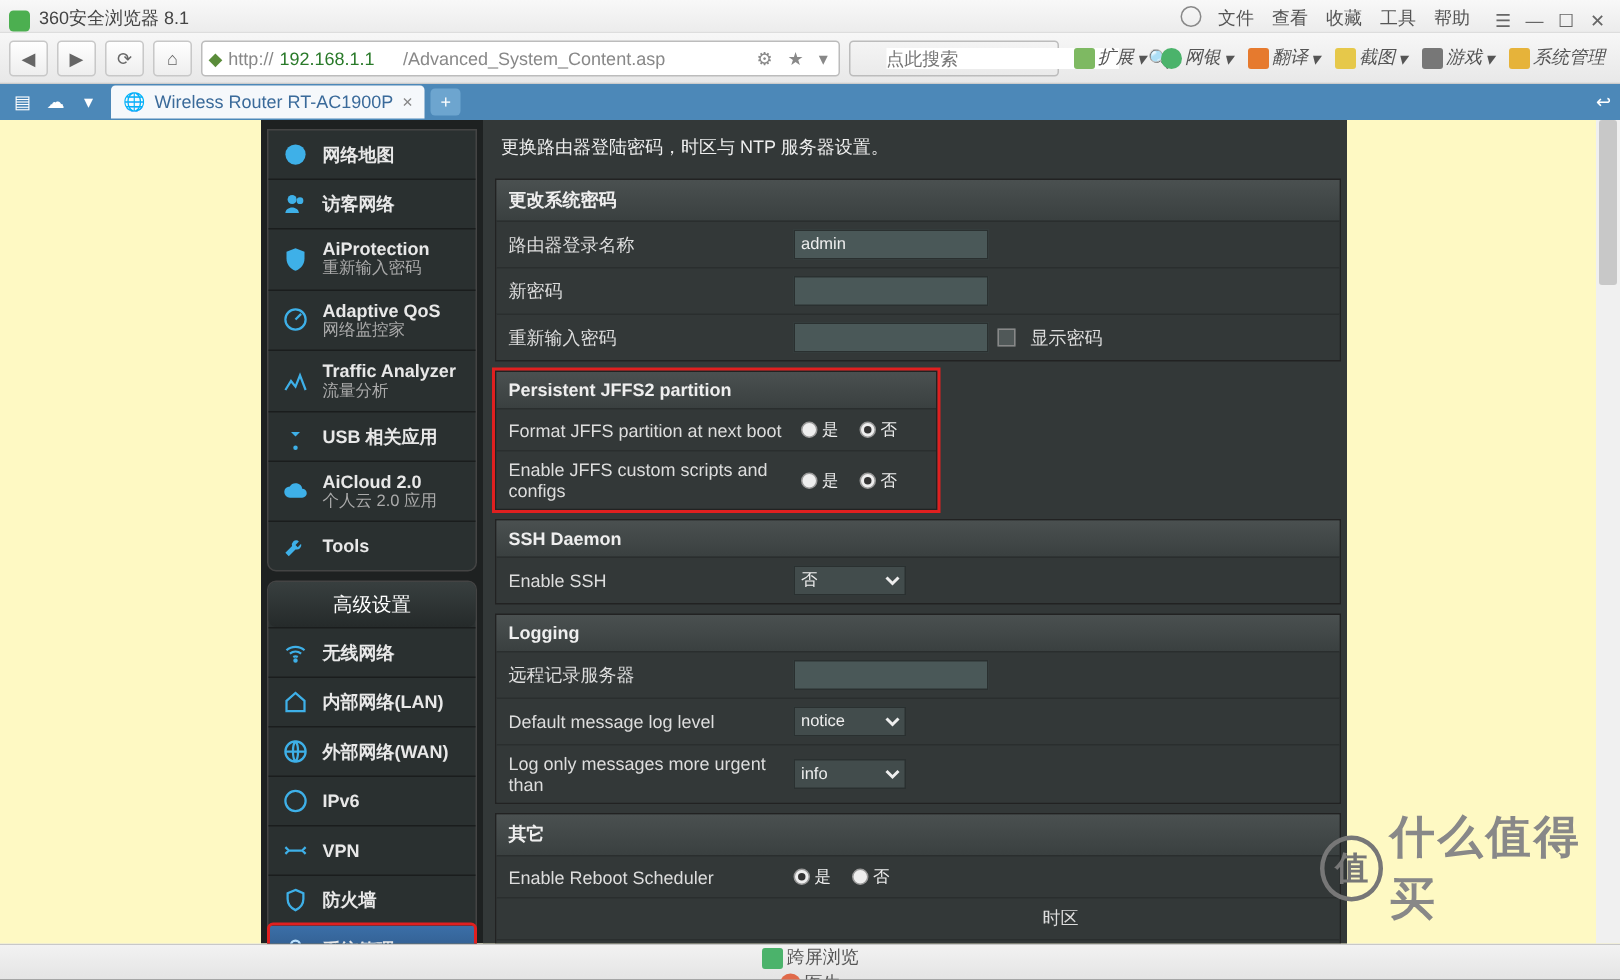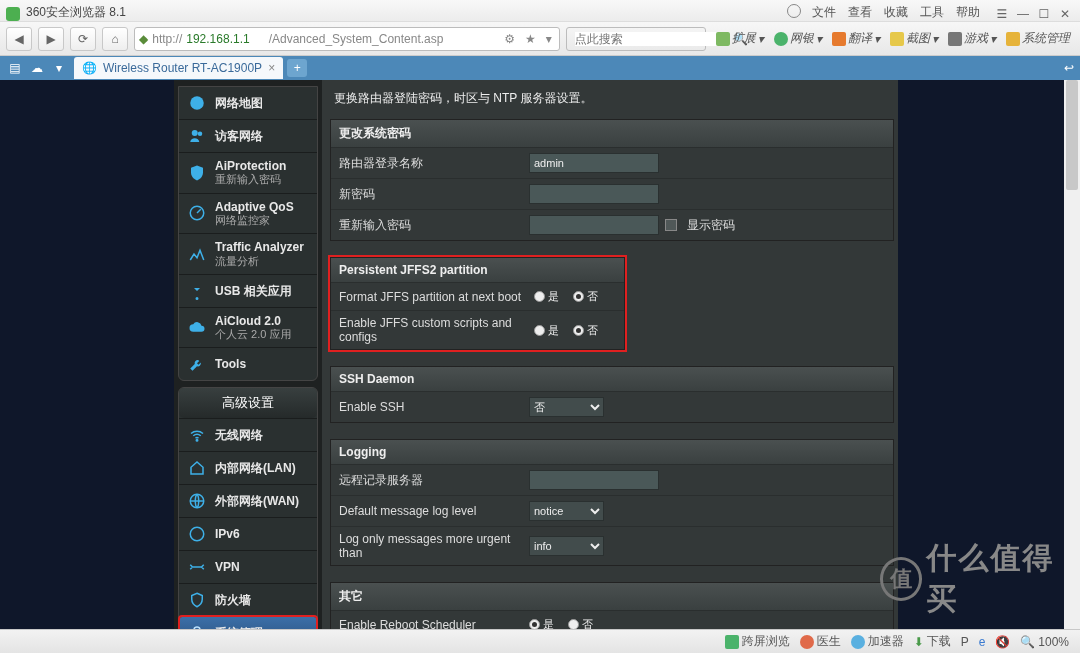--- a/index.html
+++ b/index.html
@@ -14,70 +14,70 @@
 .title-bar .winbtn { display:flex; gap:3px; margin-left:8px; }
 .title-bar .winbtn span { width:18px; height:14px; display:flex; align-items:center; justify-content:center; color:#666; }
 
 .nav-bar { height:34px; background:linear-gradient(#f7f7f7,#e8e8e8); display:flex; align-items:center; padding:0 6px; gap:6px; border-bottom:1px solid #ccc; }
 .nav-bar .nbtn { width:26px; height:24px; border:1px solid #c8c8c8; border-radius:3px; background:linear-gradient(#fff,#eee); display:flex; align-items:center; justify-content:center; color:#666; }
 .url-box { flex:1; height:24px; border:1px solid #bcbcbc; border-radius:3px; background:#fff; display:flex; align-items:center; padding:0 4px; gap:4px; }
 .url-box .shield { color:#5a8c3a; }
 .url-box .ip { color:#2a7a2a; }
 .url-box .path { color:#888;margin-left:15px; }
 .url-box .ricon { color:#888; padding:0 3px; }
-.search-box { width:140px; height:24px; border:1px solid #bcbcbc; border-radius:3px; display:flex; align-items:center; padding:0 4px; gap:4px; }
+.search-box { width:140px; height:24px; border:1px solid #bcbcbc; border-radius:3px; display:flex; align-items:center; padding:0 4px; gap:20px; }
 .search-box .sico { width:14px; height:14px; background:#e64545; border-radius:2px; }
 .search-box input { border:none; outline:none; flex:1; color:#aaa; font-size:12px; }
 .toolbar { display:flex; gap:2px; align-items:center; }
 .toolbar .tb { display:flex; align-items:center; gap:2px; padding:0 4px; color:#555;font-style:italic; }
 .toolbar .ti { width:14px; height:14px; border-radius:2px; }
 
 .tab-strip { height:24px; background:#4c88b8; display:flex; align-items:center; padding-left:4px; }
 .tab-strip .strip-btn { width:22px; height:20px; display:flex; align-items:center; justify-content:center; color:#fff; }
 .tab-strip .tab { height:22px; background:#f5f8fb; border-radius:3px 3px 0 0; display:flex; align-items:center; padding:0 8px; gap:6px; color:#3a6a9a; margin-left:4px; }
 .tab-strip .fav { color:#38a0d0; }
 .tab-strip .addtab { width:20px; height:18px; background:#6da5cf; border-radius:3px; margin-left:4px; display:flex; align-items:center; justify-content:center; color:#fff; }
 .tab-strip .spacer { flex:1; }
 
-.page { height:549px; background:#0f172a; position:relative; overflow:hidden; }
+.page { height:549px; background:#fef9c3; position:relative; overflow:hidden; }
 .page-scroll { position:absolute; right:0; top:0; width:16px; height:100%; background:#f0f0f0; }
 .page-scroll .thumb { position:absolute; left:2px; right:2px; top:0; height:110px; background:#c8c8c8; border-radius:2px; }
 
 .router { position:absolute; left:174px; top:0; width:724px; height:549px; background:#1e2121; display:flex; }
 .sidebar { width:148px; padding:2px 0; }
 .side-sec { background:#2a3030; border:1px solid #444; border-radius:6px; margin:4px 4px 6px; }
 .side-head { background:linear-gradient(#383f3f,#252a2a); color:#fff; text-align:center; padding:6px 0; border-radius:5px; font-size:13px; }
 .side-item { display:flex; align-items:center; gap:8px; padding:6px 8px; color:#e8e8e8; border-top:1px solid #1a1d1d; }
 .side-item.first { border-top:none; }
 .side-item .sicon { width:20px; height:20px; display:flex; align-items:center; justify-content:center; }
 .side-item .sicon svg { width:18px; height:18px; }
 .side-item .lbl { font-size:12px; line-height:1.2; }
 .side-item .lbl b { font-weight:bold; display:block; }
 .side-item .lbl span { font-size:11px; color:#aaa; display:block; }
 .side-item.active { background:linear-gradient(#3b6fa8,#2a4f7a); border-radius:3px; }
 .red-box { outline:2px solid #e02020; outline-offset:-1px; }
 
 .content { flex:1; background:#333838; padding:0 4px 4px 8px; overflow:hidden; }
 .desc { color:#eee; padding:10px 4px 12px; font-size:12px; }
-.sect { border:1px solid #222; margin-bottom:16px; }
+.sect { border:1px solid #222; margin-bottom:6px; }
 .sect-h { background:linear-gradient(#4a5050,#3a4040); color:#eee; padding:5px 8px; font-size:12px; font-weight:bold; }
 .row { display:flex; align-items:center; border-top:1px solid #2a2e2e; background:#333838; padding:5px 8px; min-height:28px;justify-content:flex-end; }
 .row .rlbl { width:190px; color:#ddd; font-size:12px; }
 .row .rval { flex:1; display:flex; align-items:center; gap:6px; }
 .row input[type=text], .row input[type=password] { background:#4a5858; border:1px solid #2a3030; height:20px; width:130px; color:#eee; padding:0 4px; font-size:11px; }
 .row select { background:#424c4c; border:1px solid #2a3030; color:#eee; height:20px; width:75px; font-size:11px; }
 .row select.wide { width:255px; }
 .row .radio { display:flex; align-items:center; gap:3px; color:#eee; font-size:11px; margin-right:8px; }
 .row .radio .r { width:11px; height:11px; border-radius:50%; border:1px solid #999; background:#eee; display:flex; align-items:center; justify-content:center; }
 .row .radio .r.on::after { content:''; width:5px; height:5px; background:#333; border-radius:50%; }
 .row .chk { width:12px; height:12px; border:1px solid #888; background:#505858; margin-right:4px; }
 .sect.red-hl { outline:2px solid #e02020; outline-offset:0; }
 .sect.red-hl .rlbl { width:195px; }
 
-.status-bar { height:24px; background:linear-gradient(#f2f2f2,#e4e4e4); border-top:1px solid #c8c8c8; display:flex; align-items:center; padding:0 6px; color:#555; }
+.status-bar { height:24px; background:linear-gradient(#f2f2f2,#e4e4e4); border-top:1px solid #c8c8c8; display:flex; align-items:center; padding:0 6px; color:#555;flex-direction:column; }
 .status-bar .spacer { flex:1; }
 .status-bar .si { display:flex; align-items:center; gap:3px; padding:0 5px; }
 .status-bar .sico { width:14px; height:14px; border-radius:2px; }
 
 .watermark { position:absolute; right:0; bottom:22px; width:200px; height:56px; display:flex; align-items:center; gap:4px; pointer-events:none; }
 .watermark .circ { width:44px; height:44px; border:3px solid #777; border-radius:50%; display:flex; align-items:center; justify-content:center; color:#777; font-size:22px; font-weight:bold; }
 .watermark .wtxt { color:#888; font-size:30px; font-weight:bold; letter-spacing:2px; }
 </style>
 </head>
 <body>

